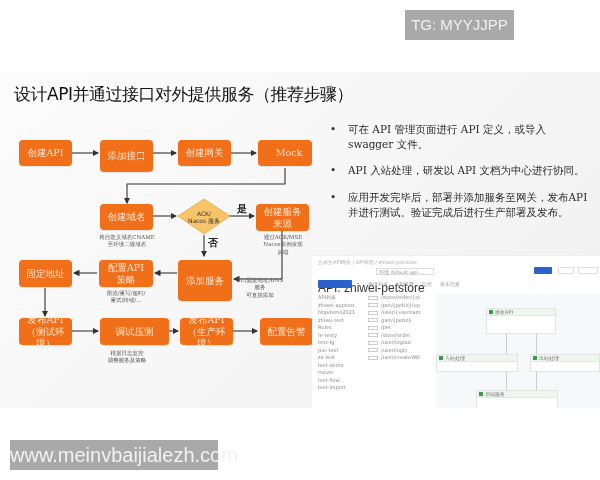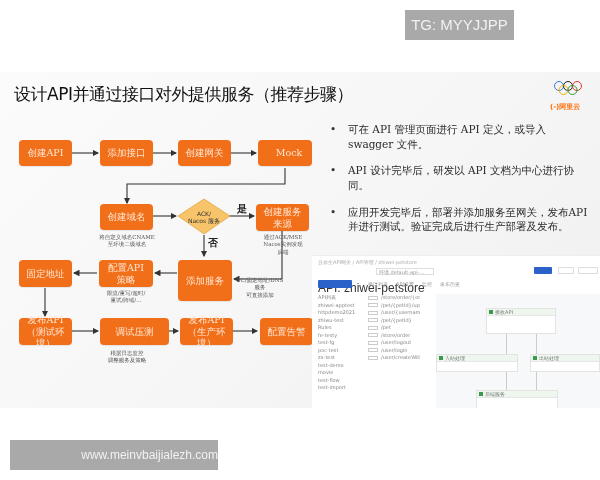--- a/index.html
+++ b/index.html
@@ -1,21 +1,21 @@
 <!DOCTYPE html>
 <html><head>
 <meta charset="utf-8">
 <style>
   * { box-sizing: border-box; margin: 0; padding: 0; }
   html, body { width: 600px; height: 480px; background: #ffffff; overflow: hidden; }
   body { position: relative; font-family: "DejaVu Sans", "Liberation Sans", sans-serif; }
 
   .wm { position: absolute; background: #a9a9a9; color: #f2f2f2; font-family: "Liberation Sans", sans-serif; }
   .wm-top { left: 405px; top: 10px; width: 109px; height: 30px; font-size: 15px; line-height: 30px; text-align: center; }
-  .wm-bottom { left: 10px; top: 440px; width: 208px; height: 30px; font-size: 12px; line-height: 30px; text-align: right; }
+  .wm-bottom { left: 10px; top: 440px; width: 208px; height: 30px; font-size: 20px; line-height: 30px; text-align: right; }
 
   .slide { position: absolute; left: 0; top: 72px; width: 600px; height: 336px;
            background: linear-gradient(135deg, #fbfbfb 0%, #f6f6f6 55%, #efefef 100%); overflow: hidden; }
 
   .title { position: absolute; left: 14px; top: 11px; font-size: 17px; font-weight: normal; color: #111; letter-spacing: -0.5px;
            font-family: "DejaVu Sans", sans-serif; }
 
   .logo { position: absolute; left: 548px; top: 8px; width: 40px; height: 36px; }
   .logo .rings { position: absolute; left: 4px; top: 0; width: 32px; height: 16px; }
   .logo .brand { position: absolute; left: 2px; top: 22px; font-size: 7px; color: #ff6a00; font-weight: bold; white-space: nowrap; }
@@ -54,30 +54,20 @@
   .vline { position: absolute; width: 1px; background: #ccc; }
 </style>
 </head>
 <body>
 
 <div class="wm wm-top">TG: MYYJJPP</div>
 
 <div class="slide">
   <div class="title">设计API并通过接口对外提供服务（推荐步骤）</div>
 
-  <div class="logo">
-    <svg class="rings" viewBox="0 0 32 16">
-      <circle cx="7" cy="6" r="4.5" fill="none" stroke="#3a7bd5" stroke-width="1"></circle>
-      <circle cx="16" cy="6" r="4.5" fill="none" stroke="#222" stroke-width="1"></circle>
-      <circle cx="25" cy="6" r="4.5" fill="none" stroke="#d33" stroke-width="1"></circle>
-      <circle cx="11.5" cy="10" r="4.5" fill="none" stroke="#e8b400" stroke-width="1"></circle>
-      <circle cx="20.5" cy="10" r="4.5" fill="none" stroke="#2a9a3a" stroke-width="1"></circle>
-    </svg>
-    <div class="brand">(-)阿里云</div>
-  </div>
 
   <svg class="lines">
     <defs>
       <marker id="ah" markerWidth="6" markerHeight="6" refX="5" refY="3" orient="auto">
         <path d="M0,0 L6,3 L0,6 z" fill="#333"></path>
       </marker>
     </defs>
     <g stroke="#333" stroke-width="1.1" fill="none">
       <line x1="72" y1="81" x2="98" y2="81" marker-end="url(#ah)"></line>
       <line x1="153" y1="81" x2="176" y2="81" marker-end="url(#ah)"></line>
@@ -91,21 +81,21 @@
       <line x1="97" y1="201" x2="74" y2="201" marker-end="url(#ah)"></line>
       <line x1="45" y1="216" x2="45" y2="244" marker-end="url(#ah)"></line>
       <line x1="72" y1="259" x2="98" y2="259" marker-end="url(#ah)"></line>
       <line x1="153" y1="259" x2="178" y2="259" marker-end="url(#ah)"></line>
       <line x1="233" y1="259" x2="257" y2="259" marker-end="url(#ah)"></line>
     </g>
     <polygon points="204,127 230,144 204,162 178,144" fill="#f7c46a" stroke="#e2a640" stroke-width="0.8"></polygon>
   </svg>
 
   <div class="box" style="left:19px;top:68px;width:53px;height:26px;">创建API</div>
-  <div class="box" style="left:100px;top:68px;width:53px;height:26px;">添加接口</div>
+  <div class="box" style="left:100px;top:68px;width:53px;height:32px;">添加接口</div>
   <div class="box" style="left:178px;top:68px;width:53px;height:26px;">创建网关</div>
   <div class="box" style="left:258px;top:68px;width:54px;height:26px;padding-left:8px;">Mock</div>
 
   <div class="box" style="left:100px;top:132px;width:53px;height:26px;">创建域名</div>
   <div class="box" style="left:180px;top:136px;width:48px;height:18px;background:transparent;box-shadow:none;color:#333;font-size:6px;font-family:'DejaVu Sans',sans-serif;white-space:pre-line;">ACK/
 Nacos 服务</div>
   <div class="box" style="left:256px;top:132px;width:53px;height:27px;white-space:pre-line;">创建服务
 来源</div>
 
   <div class="lbl" style="left:237px;top:130px;">是</div>
@@ -133,21 +123,21 @@
   <div class="box" style="left:100px;top:246px;width:69px;height:27px;">调试压测</div>
   <div class="box" style="left:180px;top:246px;width:53px;height:27px;white-space:pre-line;">发布API
 （生产环境）</div>
   <div class="box" style="left:260px;top:246px;width:53px;height:27px;">配置告警</div>
 
   <div class="note" style="left:98px;top:278px;width:58px;white-space:pre-line;">根据日志监控
 调整服务及策略</div>
 
   <ul class="bullets">
     <li>可在 API 管理页面进行 API 定义，或导入 swagger 文件。</li>
-    <li>API 设计完毕后，研发以 API 文档为中心进行协同。</li>
+    <li>API 入站处理，研发以 API 文档为中心进行协同。</li>
     <li>应用开发完毕后，部署并添加服务至网关，发布API并进行测试。验证完成后进行生产部署及发布。</li>
   </ul>
 
   <div class="shot">
     <div class="crumb">云原生API网关 / API管理 / zhiwei-petstore</div>
     <div class="api-title">API: zhiwei-petstore</div>
     <div class="env">环境 default-api-…</div>
     <div class="pub"></div>
     <div class="btn2"></div>
     <div class="btn3"></div>

